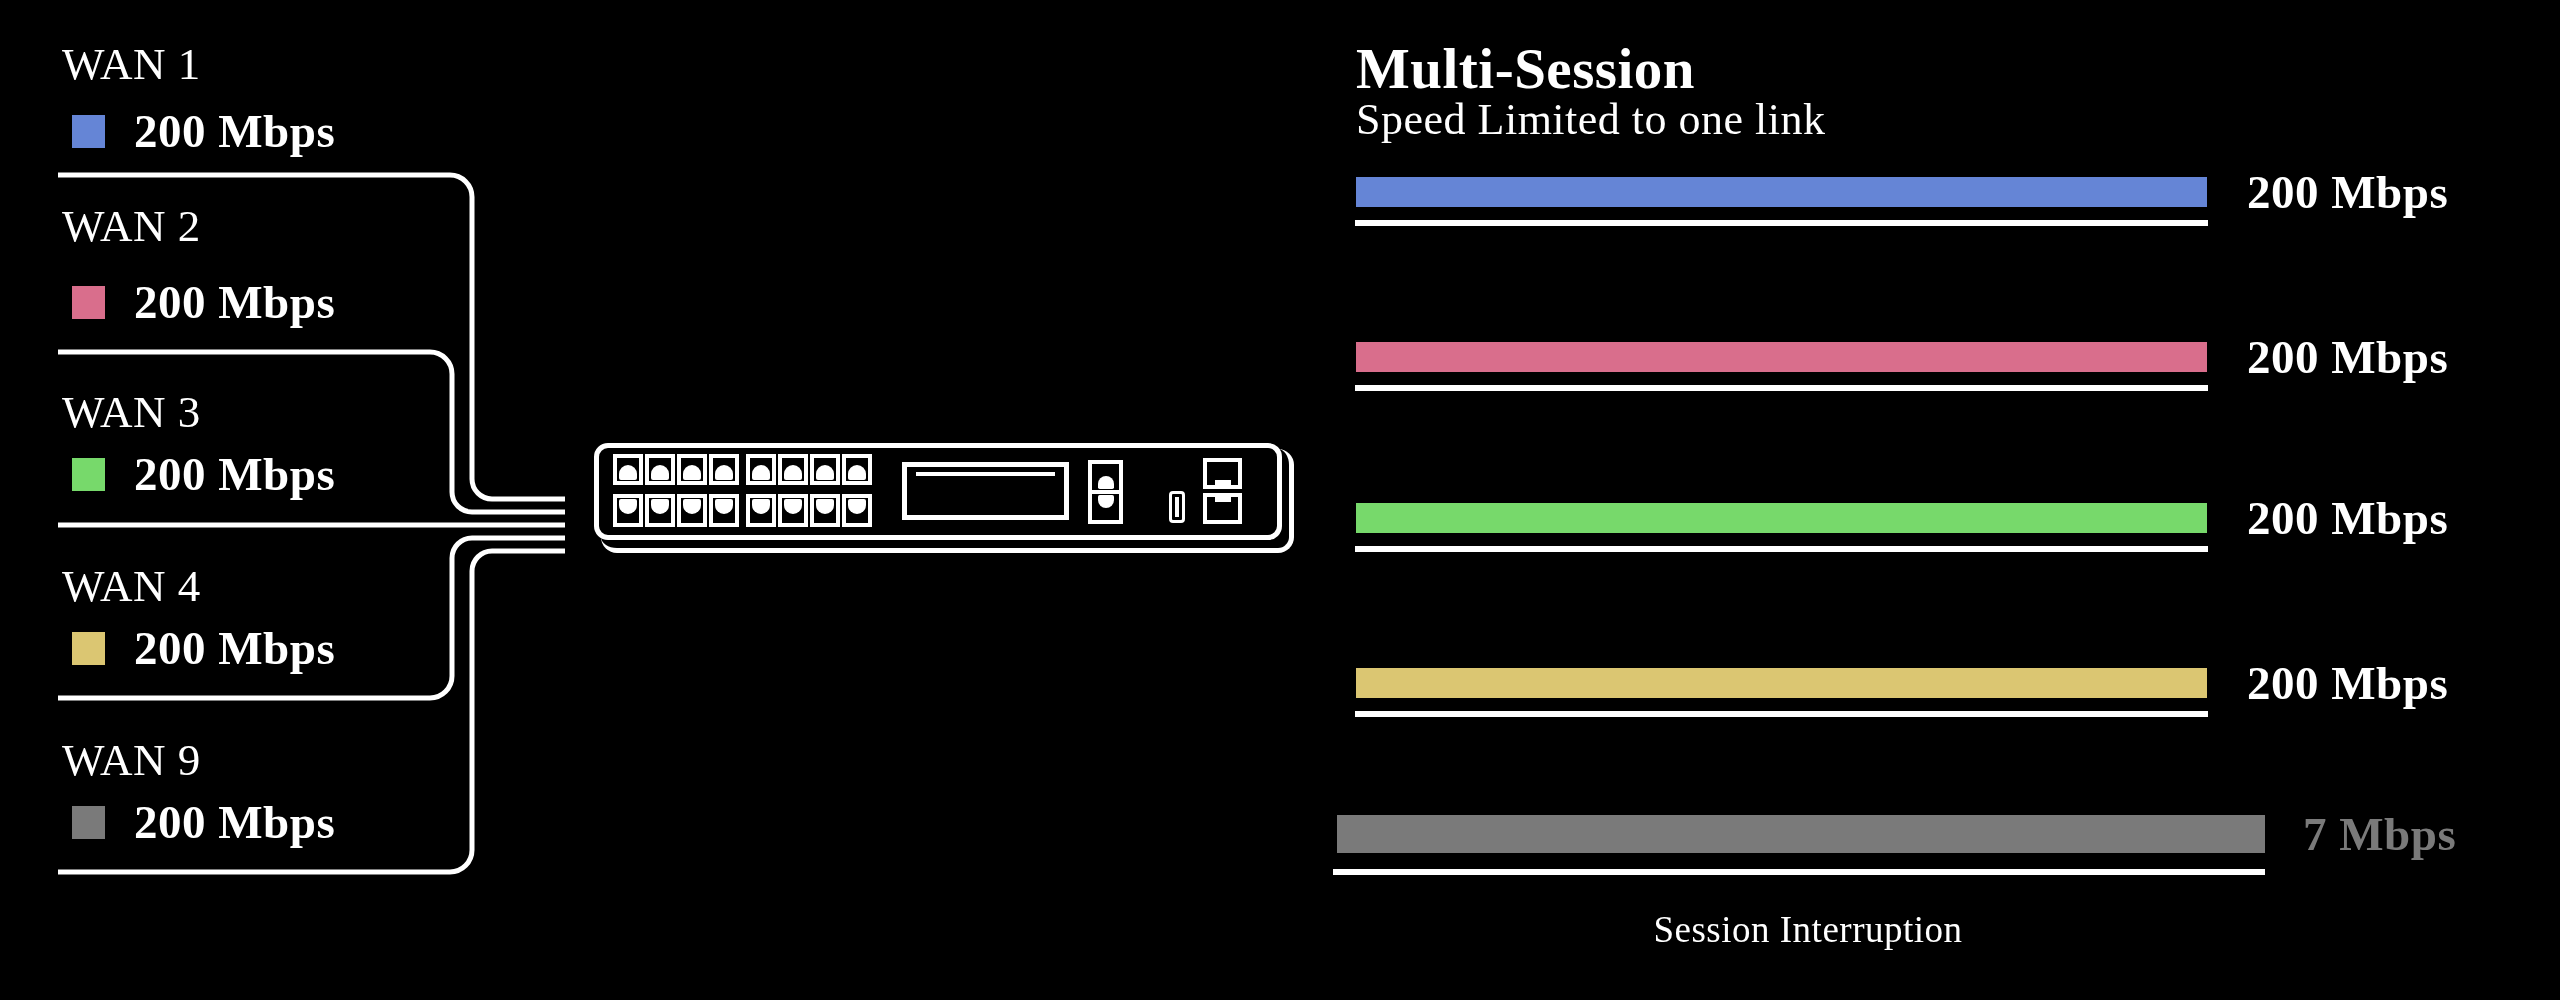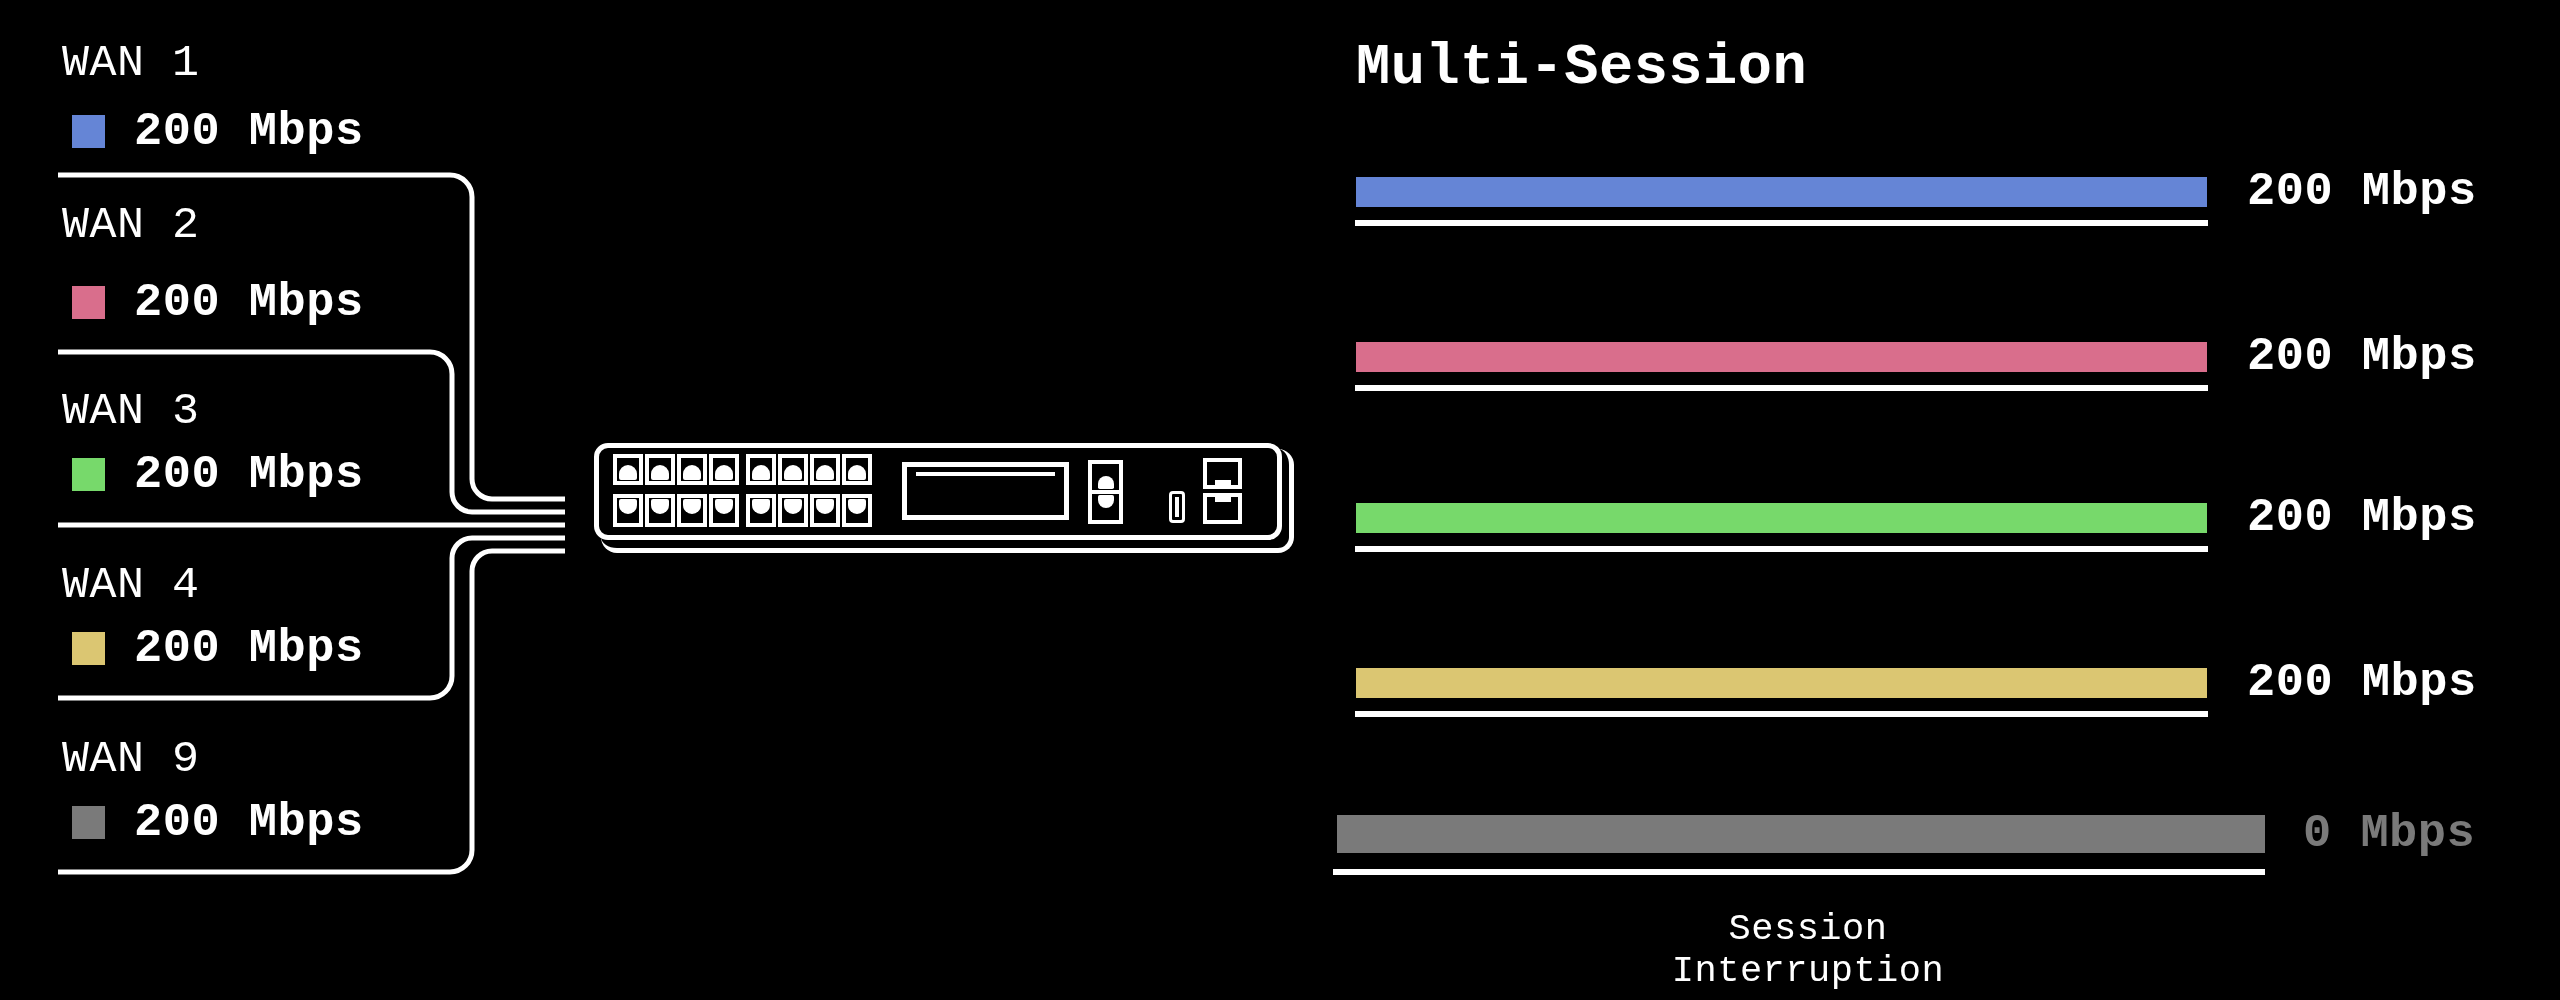--- a/index.html
+++ b/index.html
@@ -1,18 +1,18 @@
 <!DOCTYPE html>
 <html><head>
 <meta charset="utf-8">
 <style>
   html,body { margin:0; padding:0; background:#000; }
   .canvas {
     position:relative; width:2560px; height:1000px; background:#000;
-    font-family:Liberation Mono, monospace; color:#fff; overflow:hidden;
+    font-family:Liberation Serif, serif; color:#fff; overflow:hidden;
   }
 
   
   .wan-label { position:absolute; left:62px; font-size:45px; font-weight:400; letter-spacing:0.5px; }
   .wl1{top:38px} .wl2{top:200px} .wl3{top:386px} .wl4{top:560px} .wl5{top:734px}
   .wan-row { position:absolute; left:72px; height:46px; display:flex; align-items:center; }
   .wr1{top:108px} .wr2{top:279px} .wr3{top:451px} .wr4{top:625px} .wr5{top:799px}
   .swatch { width:33px; height:33px; flex:0 0 auto; }
   .wan-speed { margin-left:29px; font-size:47px; font-weight:700; letter-spacing:0.5px; }
 
@@ -184,36 +184,37 @@
       </div>
     <div class="sfp sfp1">
         <span class="tab"></span>
       </div>
     <div class="sfp sfp2">
         <span class="tab"></span>
       </div>
   </div>
 
   <div class="out-title">Multi-Session</div>
+  <div class="out-subtitle">Speed Limited to one link</div>
 
   <div class="bar b1" style="background-color: rgb(101, 133, 214);"></div>
   <div class="underline u1"></div>
   <div class="bar-value v1" style="color: rgb(255, 255, 255);">200 Mbps</div>
 
   <div class="bar b2" style="background-color: rgb(217, 110, 140);"></div>
   <div class="underline u2"></div>
   <div class="bar-value v2" style="color: rgb(255, 255, 255);">200 Mbps</div>
 
   <div class="bar b3" style="background-color: rgb(119, 217, 107);"></div>
   <div class="underline u3"></div>
   <div class="bar-value v3" style="color: rgb(255, 255, 255);">200 Mbps</div>
 
   <div class="bar b4" style="background-color: rgb(219, 198, 114);"></div>
   <div class="underline u4"></div>
   <div class="bar-value v4" style="color: rgb(255, 255, 255);">200 Mbps</div>
 
   <div class="bar bgray" style="background-color: rgb(122, 122, 122);"></div>
   <div class="underline ugray"></div>
-  <div class="bar-value vgray" style="color: rgb(122, 122, 122);">0 Mbps</div>
+  <div class="bar-value vgray" style="color: rgb(122, 122, 122);">7 Mbps</div>
 
   <div class="session-footer">Session Interruption</div>
 
 </div>
 
 </body></html>

